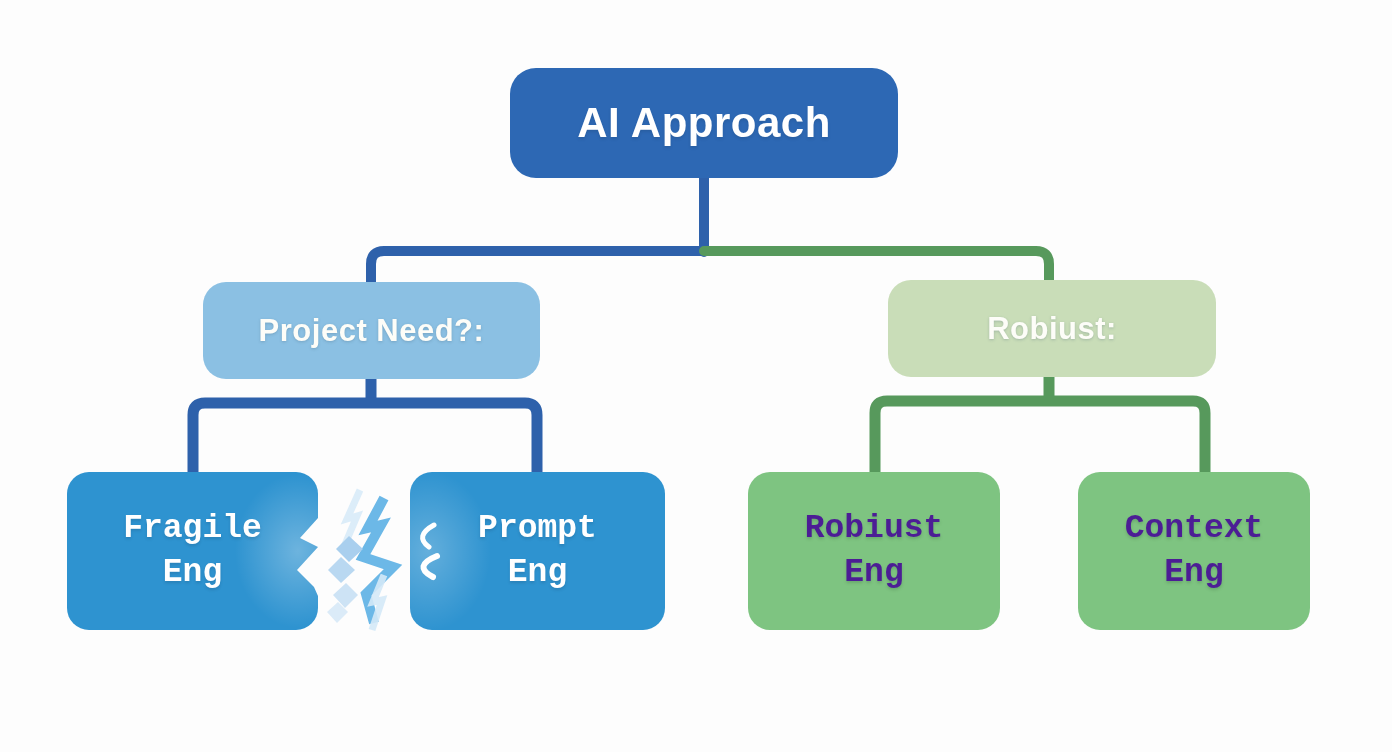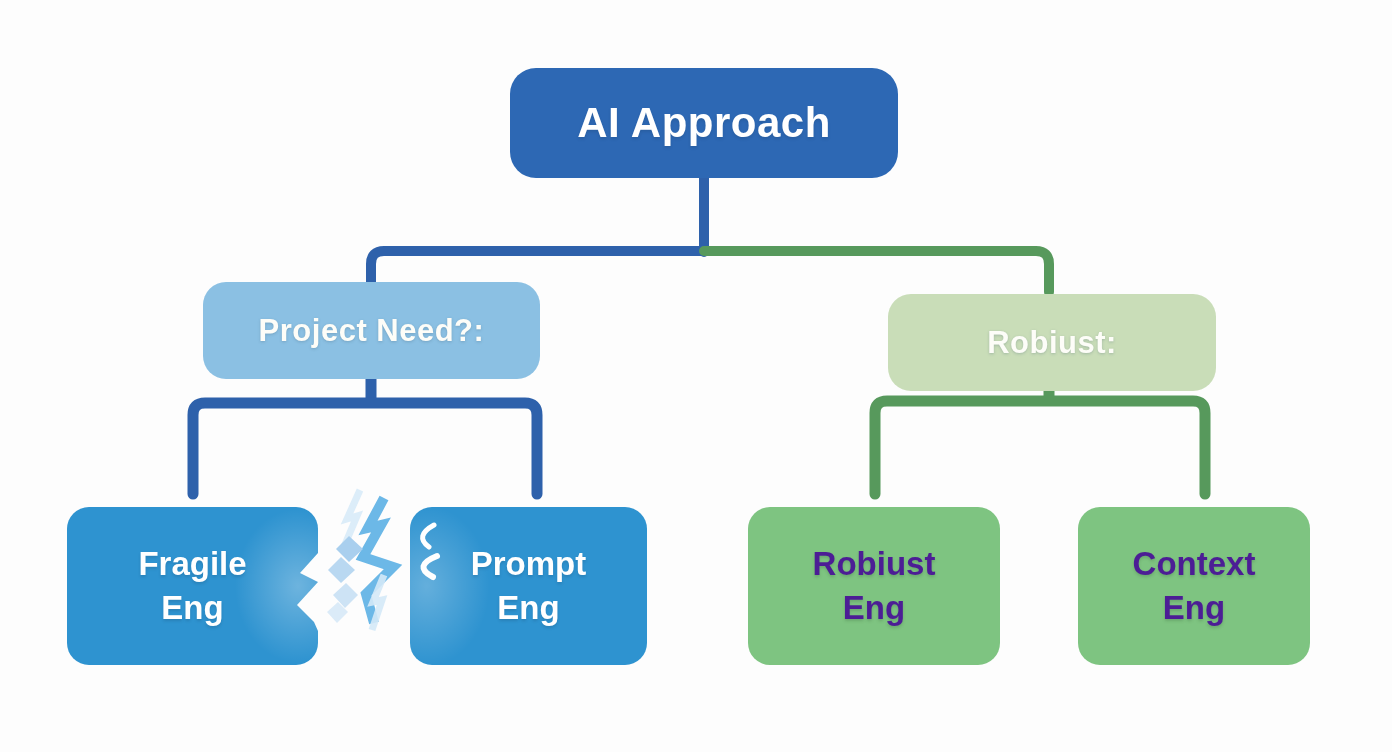--- a/index.html
+++ b/index.html
@@ -36,44 +36,44 @@
     background: #2d68b4; border-radius: 26px;
   }
   #node-root .node-label { font-size: 42px; font-weight: 700; letter-spacing: 0.5px; }
 
   
   #node-project {
     left: 203px; top: 282px; width: 337px; height: 97px;
     background: #8bc0e3; border-radius: 23px;
   }
   #node-robiust {
-    left: 888px; top: 294px; width: 328px; height: 97px;
+    left: 888px; top: 280px; width: 328px; height: 97px;
     background: #c9ddb8; border-radius: 23px;
   }
   #node-project .node-label,
   #node-robiust .node-label {
     font-size: 31px; font-weight: 600; letter-spacing: 0.5px;
     color: #fdfdf8;
     text-shadow: 0 1px 3px rgba(60, 90, 110, 0.28);
   }
 
   
-  .leaf { top: 507px; height: 158px; border-radius: 22px; }
+  .leaf { top: 472px; height: 158px; border-radius: 22px; font-family: Liberation Mono, monospace; }
   .leaf .node-label { font-size: 33px; font-weight: 600; line-height: 1.32; }
 
   #node-fragile {
     left: 67px; width: 251px;
     background:
       radial-gradient(90px 110px ellipse at 92% 50%, rgba(255,255,255,0.30), rgba(255,255,255,0) 70%),
       #2e93d0;
     clip-path: polygon(0 0, 251px 0, 251px 46px, 233px 66px, 251px 75px,
                        230px 98px, 247px 115px, 251px 124px, 251px 158px, 0 158px);
   }
   #node-prompt {
-    left: 410px; width: 237px;
+    left: 410px; width: 255px;
     background:
       radial-gradient(90px 115px ellipse at 7% 50%, rgba(255,255,255,0.26), rgba(255,255,255,0) 70%),
       #2e93d0;
   }
   #node-robiust-eng { left: 748px;  width: 252px; background: #7ec481; }
   #node-context-eng { left: 1078px; width: 232px; background: #7ec481; }
   #node-robiust-eng .node-label,
   #node-context-eng .node-label {
     color: #4c1d95;
     text-shadow: 0 2px 3px rgba(50, 90, 55, 0.25);

